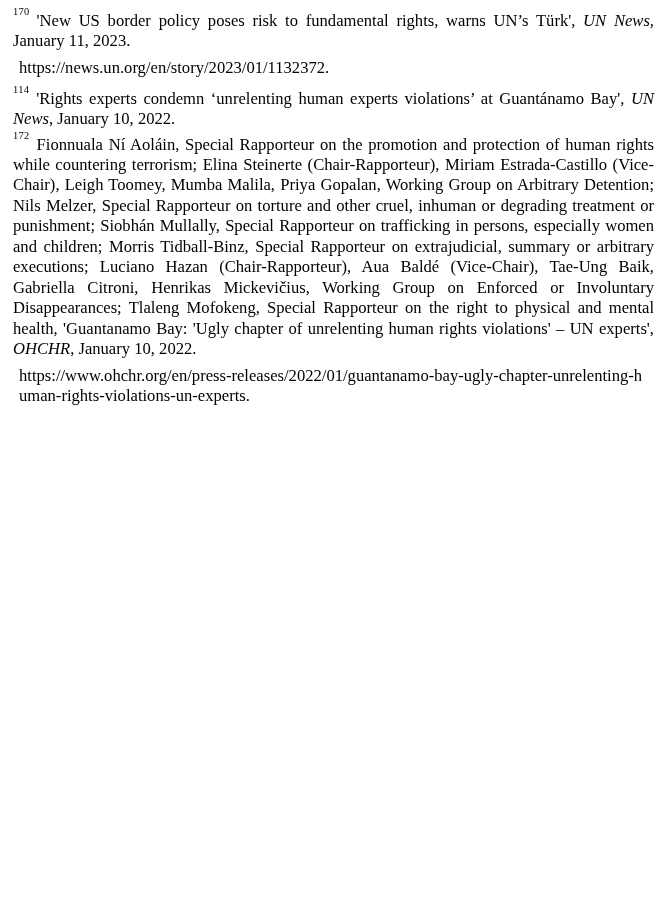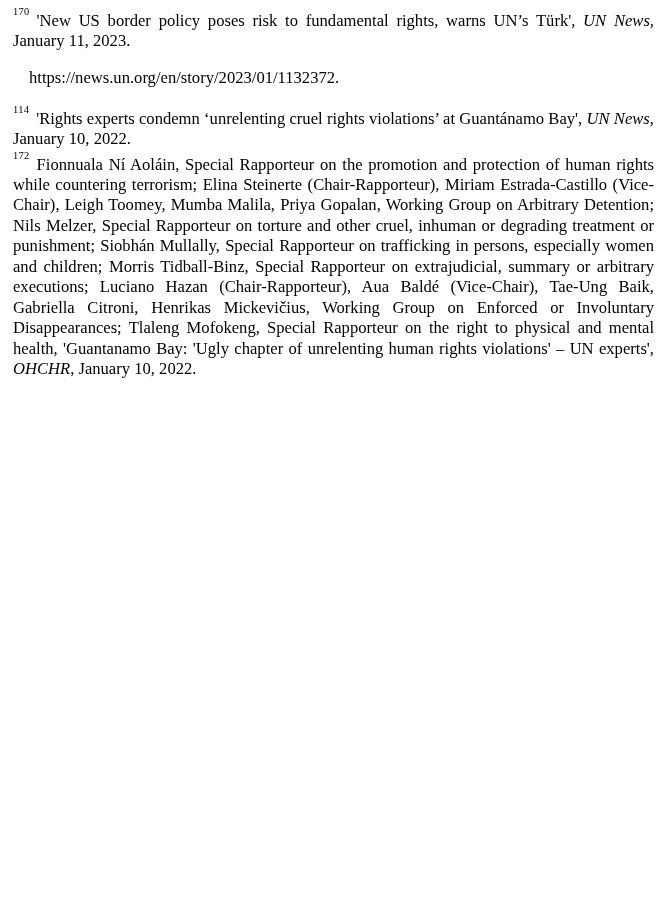--- a/index.html
+++ b/index.html
@@ -28,36 +28,37 @@
     font-size: 0.63em;
     position: relative;
     top: -4px;
     margin-right: 7px;
     letter-spacing: 0.3px;
   }
   .fn-source {
     font-style: italic;
   }
   .fn-url {
-    margin: 16px;
+    margin: 6px;
     text-align: justify;
     word-break: break-all;
   }
 </style>
 </head>
 <body>
 
 <div class="page">
 
   <div>
     <p class="fn-text"><sup class="fn-num">170</sup><span>'New US border policy poses risk to fundamental rights, warns UN’s Türk', </span><span class="fn-source">UN News,</span><span> January 11, 2023.</span></p>
     <div class="fn-url">https://news.un.org/en/story/2023/01/1132372.</div>
   </div>
 
   <div>
-    <p class="fn-text"><sup class="fn-num">114</sup><span>'Rights experts condemn ‘unrelenting cruel rights violations’ at Guantánamo Bay', </span><span class="fn-source">UN News</span><span>, January 10, 2022.</span></p>
+    <p class="fn-text"><sup class="fn-num">114</sup><span>'Rights experts condemn ‘unrelenting human experts violations’ at Guantánamo Bay', </span><span class="fn-source">UN News</span><span>, January 10, 2022.</span></p>
   </div>
 
   <div>
     <p class="fn-text"><sup class="fn-num">172</sup><span>Fionnuala Ní Aoláin, Special Rapporteur on the promotion and protection of human rights while countering terrorism; Elina Steinerte (Chair-Rapporteur), Miriam Estrada-Castillo (Vice-Chair), Leigh Toomey, Mumba Malila, Priya Gopalan, Working Group on Arbitrary Detention; Nils Melzer, Special Rapporteur on torture and other cruel, inhuman or degrading treatment or punishment; Siobhán Mullally, Special Rapporteur on trafficking in persons, especially women and children; Morris Tidball-Binz, Special Rapporteur on extrajudicial, summary or arbitrary executions; Luciano Hazan (Chair-Rapporteur), Aua Baldé (Vice-Chair), Tae-Ung Baik, Gabriella Citroni, Henrikas Mickevičius, Working Group on Enforced or Involuntary Disappearances; Tlaleng Mofokeng, Special Rapporteur on the right to physical and mental health, 'Guantanamo Bay: 'Ugly chapter of unrelenting human rights violations' – UN experts', </span><span class="fn-source">OHCHR</span><span>, January 10, 2022.</span></p>
+    <div class="fn-url">https://www.ohchr.org/en/press-releases/2022/01/guantanamo-bay-ugly-chapter-unrelenting-human-rights-violations-un-experts.</div>
   </div>
 
 </div>
 
 </body></html>

